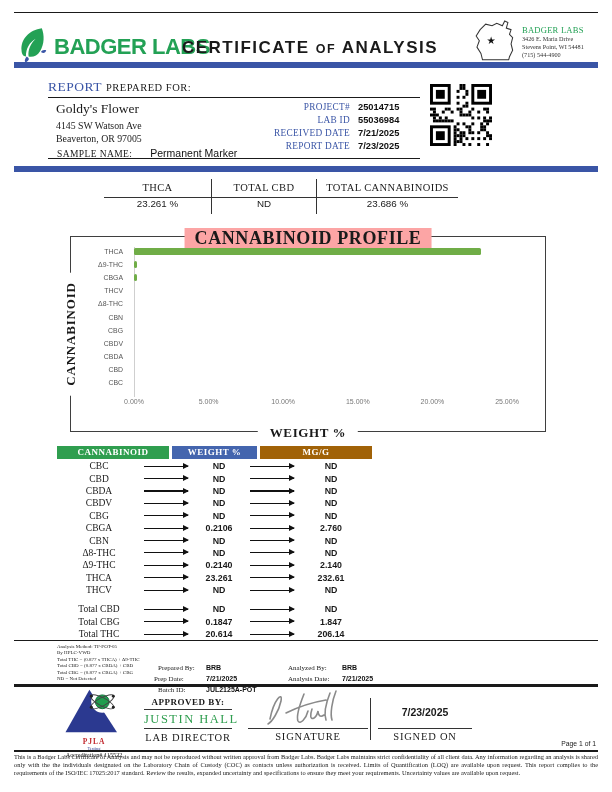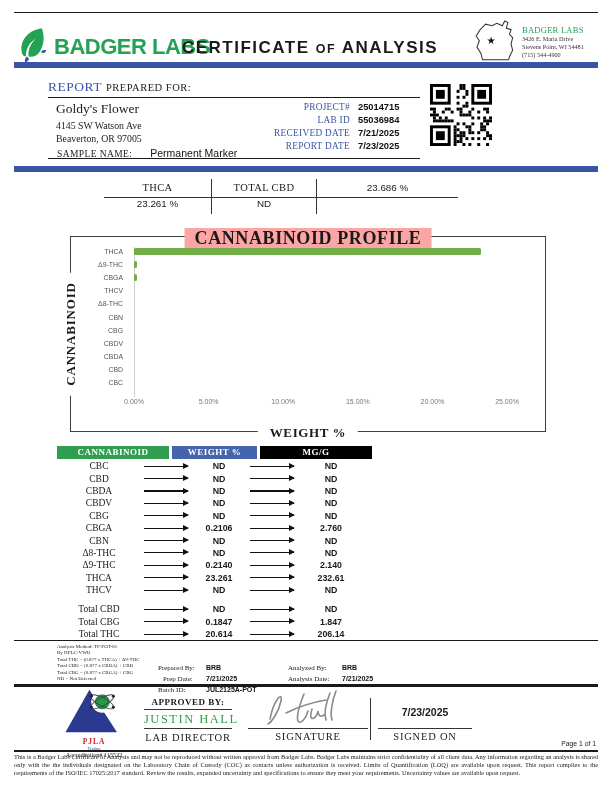--- a/index.html
+++ b/index.html
@@ -297,20 +297,21 @@
     <div class="sum-underline"></div>
   <div class="sum-col b" style="width: 108px;">
         <div class="hd">THCA</div>
         <div class="vl">23.261 %</div>
       </div>
       <div class="sum-col b" style="width: 105px;">
         <div class="hd">TOTAL CBD</div>
         <div class="vl">ND</div>
       </div>
       <div class="sum-col" style="width: 141px;">
+        <div class="hd">TOTAL CANNABINOIDS</div>
         <div class="vl">23.686 %</div>
       </div>
     </div>
 
   <div class="abs chart-box">
     <div class="chart-title">CANNABINOID PROFILE</div>
     <div class="chart-ylabel">CANNABINOID</div>
     <div class="chart-xlabel">WEIGHT %</div>
     <div class="axis-v"></div>
     <div class="chart-rows" id="chart-rows">
@@ -358,21 +359,21 @@
         <div class="tick" style="left: 286.8px;">15.00%</div>
         <div class="tick" style="left: 361.4px;">20.00%</div>
         <div class="tick" style="left: 436px;">25.00%</div>
       </div>
   </div>
 
   <div class="abs res-table">
     <div class="res-head" id="res-head">
         <div class="hc" style="width: 113px; background: rgb(47, 158, 79);">CANNABINOID</div>
         <div class="hc" style="width: 86px; background: rgb(68, 101, 174);">WEIGHT %</div>
-        <div class="hc" style="width: 113px; background: #000000;">MG/G</div>
+        <div class="hc" style="width: 113px; background: #a16207;">MG/G</div>
       </div>
     <div class="res-rows" id="res-rows">
         <div class="res-row">
           <div class="nm">CBC</div>
           <div class="arr"></div>
           <div class="wv">ND</div>
           <div class="arr"></div>
           <div class="mv">ND</div>
         </div>
         <div class="res-row">
@@ -477,21 +478,21 @@
       <div>Analysis Method: TP-POT-05</div>
       <div>By HPLC-VWD</div>
       <div>Total THC = (0.877 x THCA) + Δ9-THC</div>
       <div>Total CBD = (0.877 x CBDA) + CBD</div>
       <div>Total CBG = (0.877 x CBGA) + CBG</div>
       <div>ND = Not Detected</div>
     </div>
 
   <div class="nkv" style="left:158px; top:644px;">Prepared By:</div>
   <div class="nkv v" style="left:206px; top:644px;">BRB</div>
-  <div class="nkv" style="left:163px; top:655px;">Prep Date:</div>
+  <div class="nkv" style="left:154px; top:655px;">Prep Date:</div>
   <div class="nkv v" style="left:206px; top:655px;">7/21/2025</div>
   <div class="nkv" style="left:158px; top:666px;">Batch ID:</div>
   <div class="nkv v" style="left:206px; top:666px;">JUL2125A-POT</div>
   <div class="nkv" style="left:288px; top:644px;">Analyzed By:</div>
   <div class="nkv v" style="left:342px; top:644px;">BRB</div>
   <div class="nkv" style="left:288px; top:655px;">Analysis Date:</div>
   <div class="nkv v" style="left:342px; top:655px;">7/21/2025</div>
 
   <div class="thick-line" style="top:684px; height:2.5px;"></div>
 

